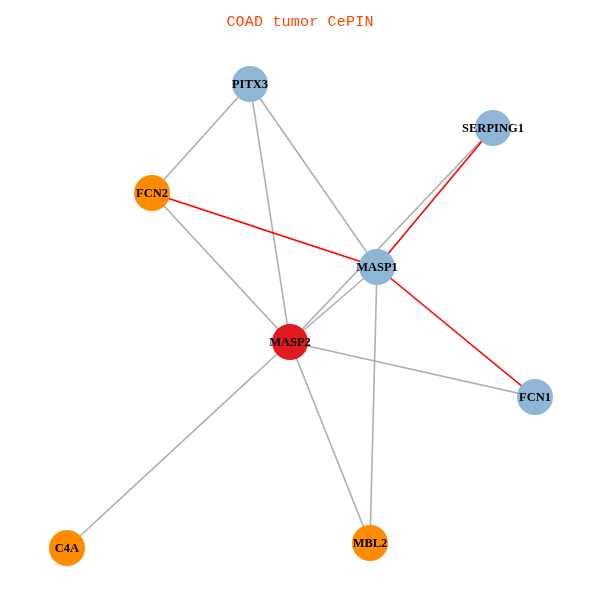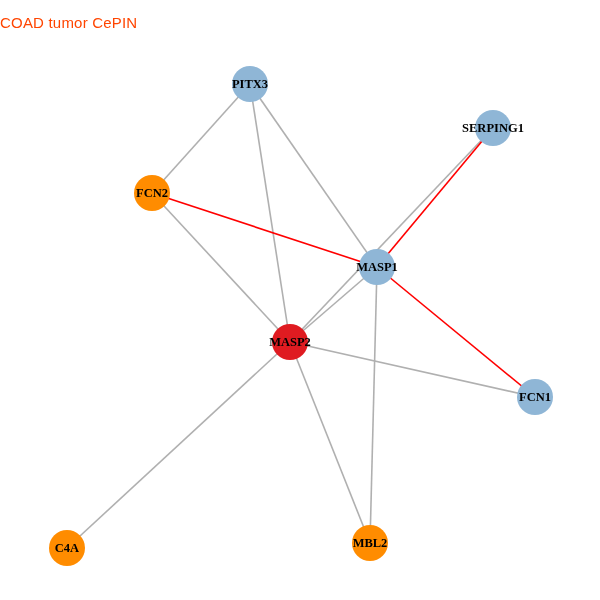--- a/index.html
+++ b/index.html
@@ -13,22 +13,22 @@
     width: 600px;
     height: 600px;
     background: #ffffff;
     overflow: hidden;
   }
   .plot-title {
     position: absolute;
     top: 14px;
     left: 0;
     width: 600px;
-    text-align: left;
-    font-family: Liberation Sans, sans-serif;
+    text-align: center;
+    font-family: Liberation Mono, monospace;
     font-size: 15px;
     letter-spacing: 0.2px;
     color: #ff4500;
   }
   svg.graph {
     position: absolute;
     top: 0;
     left: 0;
   }
   .node-label {

